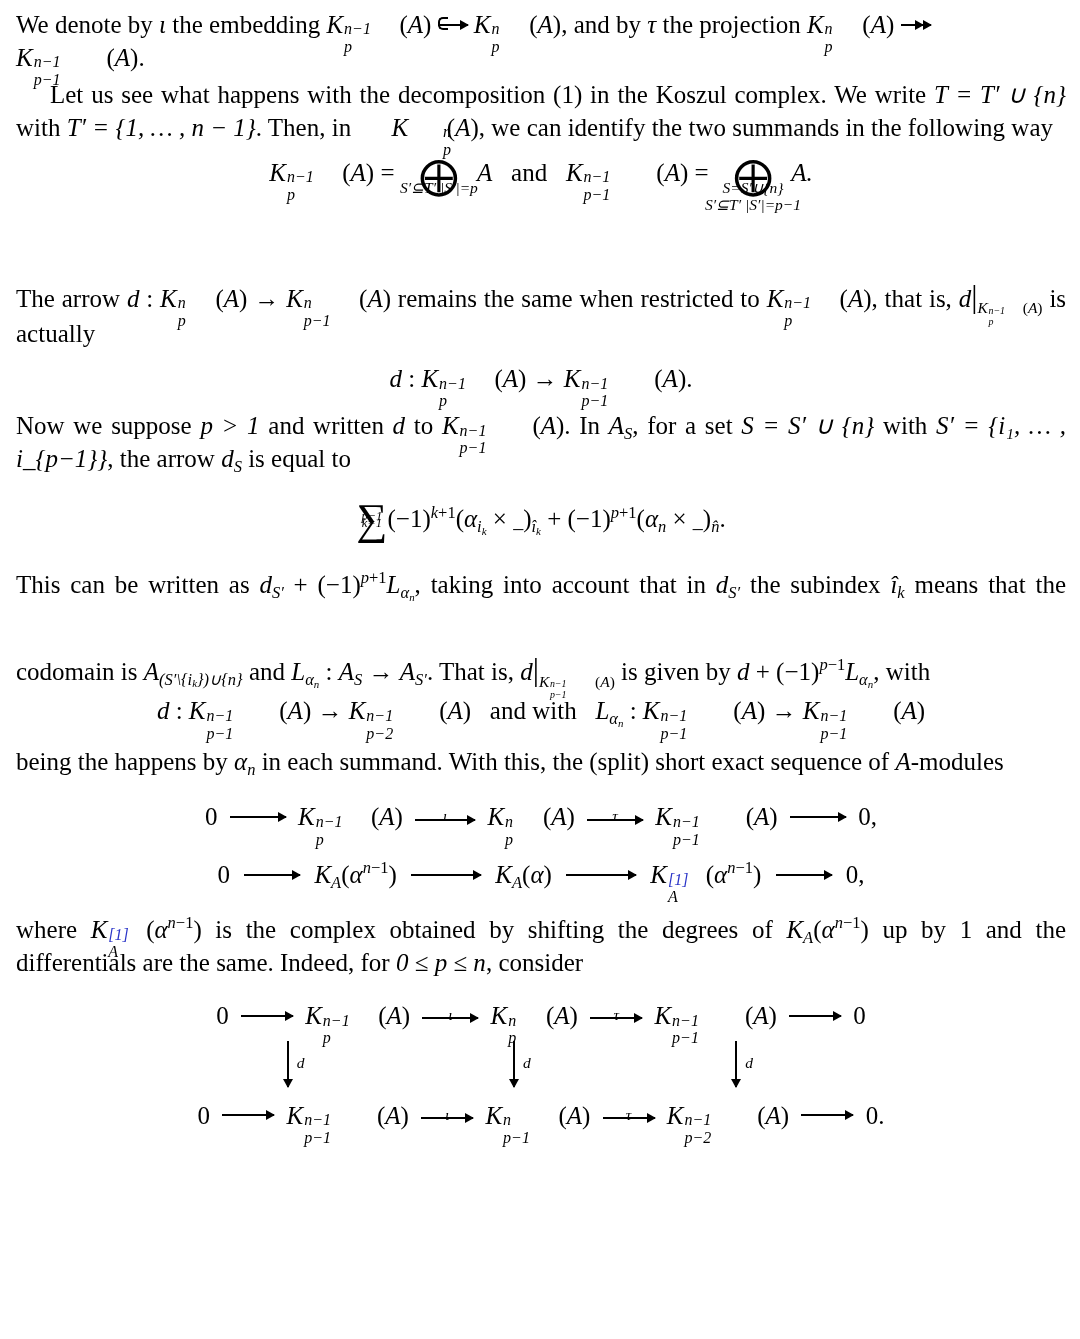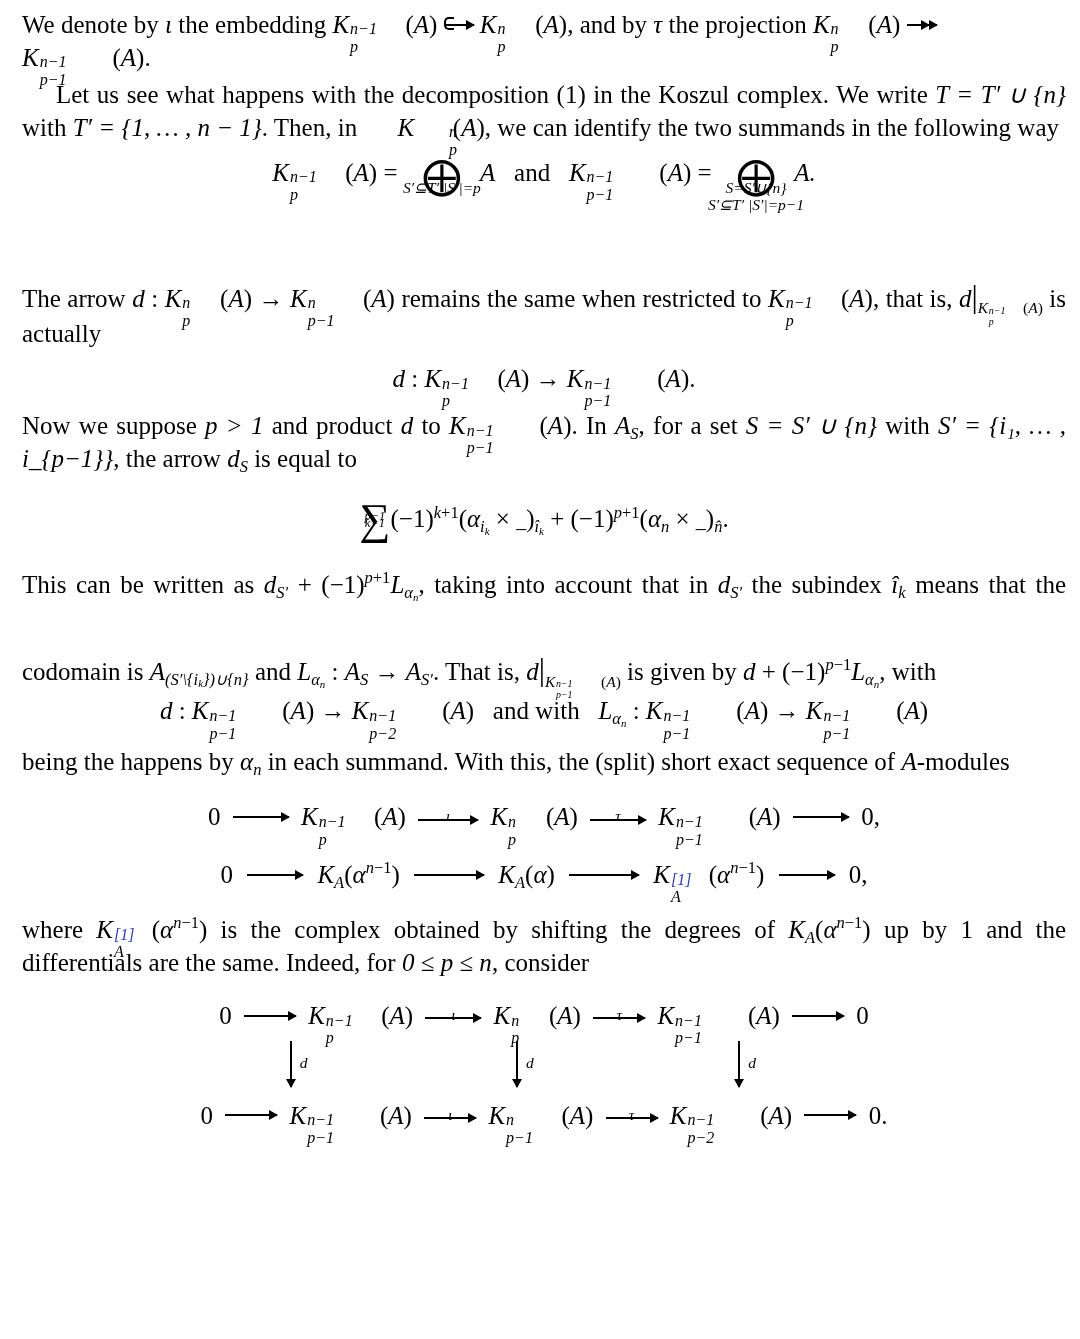--- a/index.html
+++ b/index.html
@@ -12,21 +12,21 @@
     height: 1339px;
     font-family: "Liberation Serif", serif;
     color: #000000;
     font-size: 25px;
     line-height: 1.32;
   }
   .page {
     position: relative;
     width: 1080px;
     height: 1339px;
-    padding: 8px 14px 0 22px;
+    padding: 8px 14px 0 16px;
     box-sizing: border-box;
   }
   p.para {
     margin: 0 0 4px 0;
     text-align: justify;
     text-justify: inter-word;
   }
   p.indent { text-indent: 34px; }
   .eq {
     text-align: center;
@@ -267,21 +267,21 @@
 
   <div class="eq">
     <i>d</i> :
     <span class="K"><i>K</i><span class="Kss"><span class="s-top">n−1</span><span class="s-bot">p</span></span><span class="pad-after-2"></span>(<i>A</i>)</span> →
     <span class="K"><i>K</i><span class="Kss"><span class="s-top">n−1</span><span class="s-bot">p−1</span></span><span class="pad-after-3"></span>(<i>A</i>)</span>.
   </div>
 
   <p class="para">
     <span>Now we suppose</span>
     <i>p &gt; 1</i>
-    <span>and product</span>
+    <span>and written</span>
     <i>d</i>
     <span>to</span>
     <span class="K"><i>K</i><span class="Kss"><span class="s-top">n−1</span><span class="s-bot">p−1</span></span><span class="pad-after-3"></span>(<i>A</i>)</span><span>. In</span>
     <span><i>A</i><span class="sub"><i>S</i></span></span><span>, for a set</span>
     <i>S = S′ ∪ {n}</i>
     <span>with</span>
     <i>S′ = {i₁, … , i_{p−1}}</i><span>, the arrow</span>
     <span><i>d</i><span class="sub"><i>S</i></span></span>
     <span>is equal to</span>
   </p>

